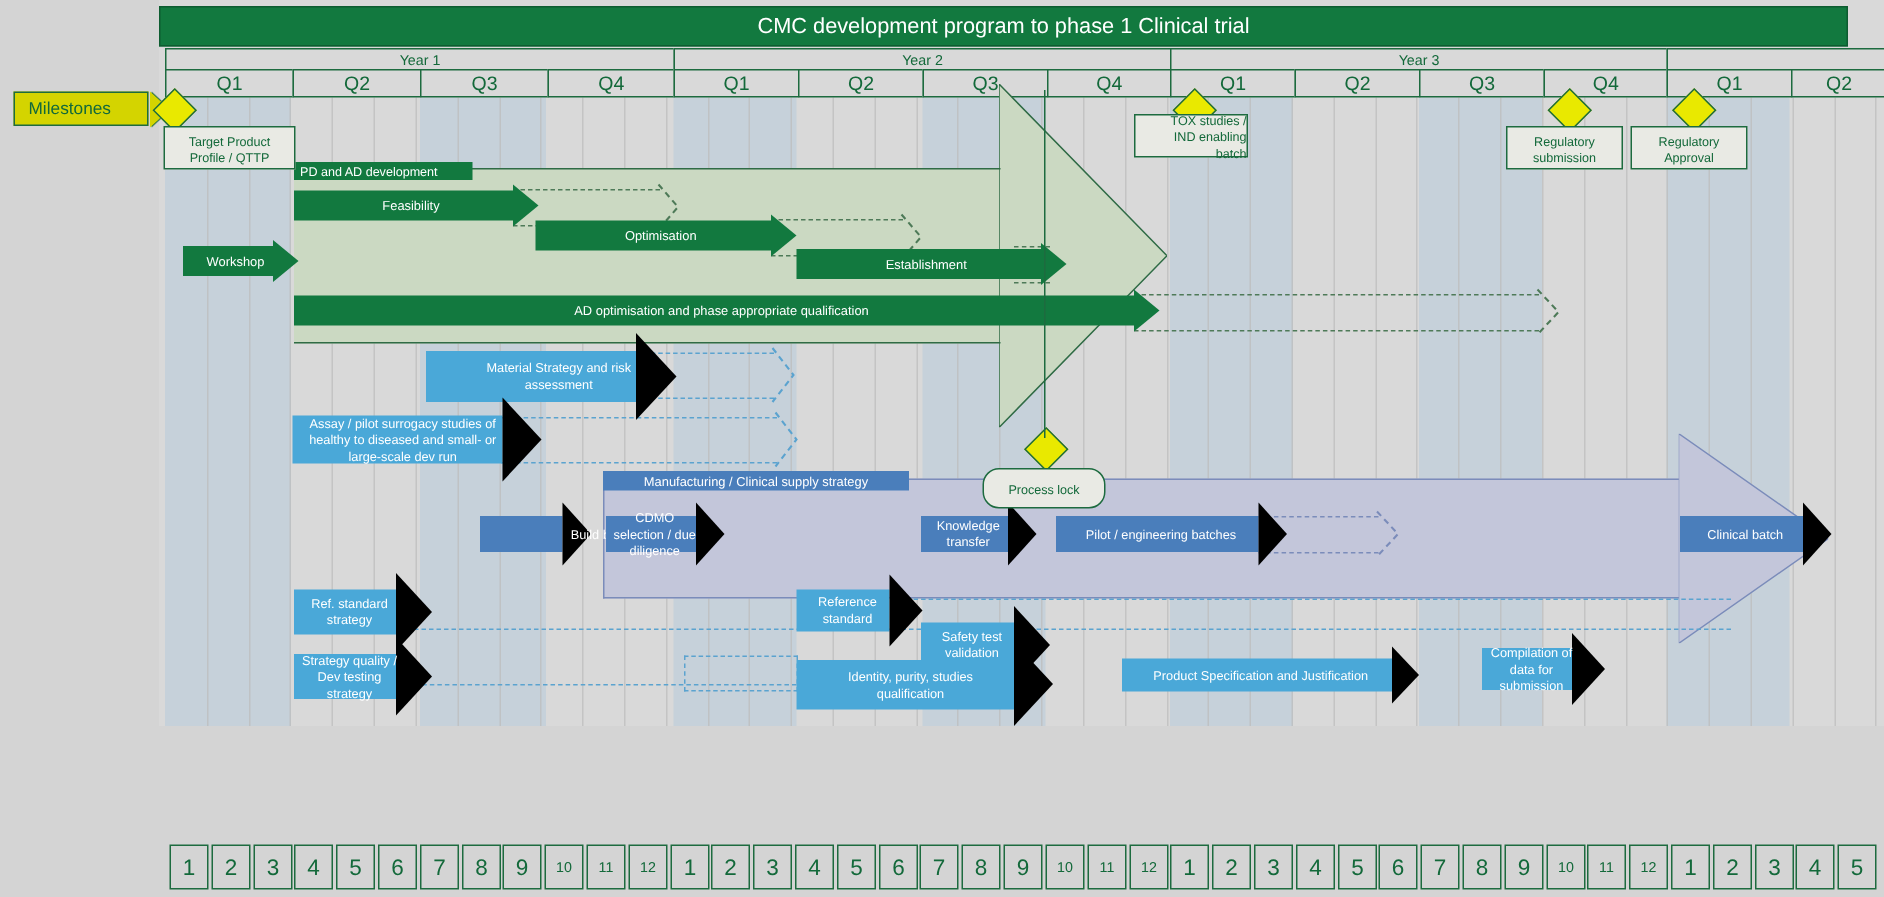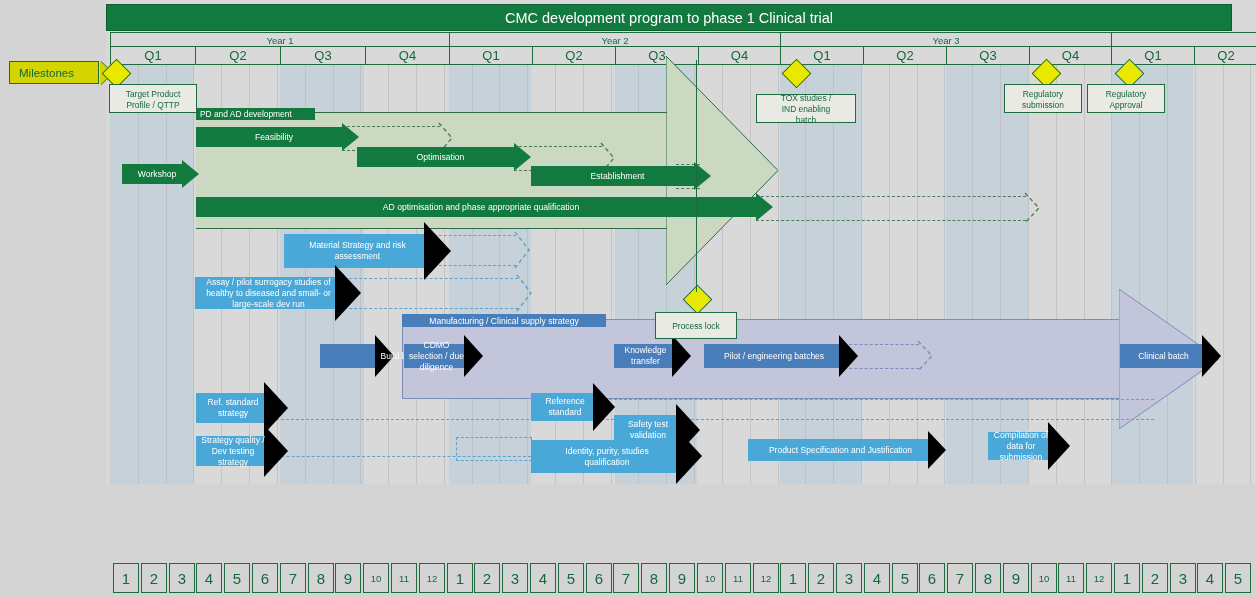--- a/index.html
+++ b/index.html
@@ -325,21 +325,21 @@
     <div class="hline" style="left:196px;top:456px;width:335px;"></div>
 
     <div class="abs" style="left:456px;top:437px;width:76px;height:24px;border:1.5px dashed #5ba3cf;"></div>
     <div class="abs" style="left:267px;top:391px;width:0;height:0;"></div>
 
     <div id="blue-arrows">
         <div class="barrow lt" style="left:284px;top:234px;width:167px;height:34px;">
           <div class="body" style="width:140px;height:34px;"></div>
           <div class="head" style="left:140px;top:-12px;border-left:27px solid;border-top:29px solid transparent;border-bottom:29px solid transparent;"></div>
           <div class="lbl" style="width:147px;height:34px;">
-            <div style="position:absolute;left:0;width:100%;top:6px;">
+            <div style="position:absolute;left:0;width:100%;top:6px;padding-left:15px;">
               <div style="white-space:nowrap;">Material Strategy and risk</div>
               <div style="white-space:nowrap;">assessment</div>
             </div>
           </div>
         </div>
         <div class="barrow lt of" style="left:195px;top:277px;width:166px;height:32px;">
           <div class="body" style="width:140px;height:32px;"></div>
           <div class="head" style="left:140px;top:-12px;border-left:26px solid;border-top:28px solid transparent;border-bottom:28px solid transparent;"></div>
           <div class="lbl" style="width:147px;height:32px;">
             <div style="position:absolute;left:0;width:100%;top:0px;">
@@ -476,29 +476,29 @@
   </div>
   <div id="milestones">
       <div class="dia" style="left:106px;top:63px;"></div>
       <div class="callout" style="left:109px;top:84px;width:88px;height:29px;">
         <div style="position:absolute;left:0;width:100%;top:4px;">
           <div>Target Product</div>
           <div>Profile / QTTP</div>
         </div>
       </div>
       <div class="dia" style="left:786px;top:63px;"></div>
-      <div class="callout of" style="left:756px;top:94px;width:100px;height:29px;">
+      <div class="callout of" style="left:756px;top:76px;width:76px;height:29px;text-align:right;">
         <div style="position:absolute;left:0;width:100%;top:-2px;">
           <div>TOX studies /</div>
           <div>IND enabling</div>
           <div>batch</div>
         </div>
       </div>
       <div class="dia" style="left:687px;top:289px;"></div>
-      <div class="callout" style="left:655px;top:312px;width:82px;height:27px;">
+      <div class="callout" style="left:655px;top:312px;width:82px;height:27px;border-radius:11px;">
         <div style="position:absolute;left:0;width:100%;top:8px;">
           <div>Process lock</div>
         </div>
       </div>
       <div class="dia" style="left:1036px;top:63px;"></div>
       <div class="callout" style="left:1004px;top:84px;width:78px;height:29px;">
         <div style="position:absolute;left:0;width:100%;top:4px;">
           <div>Regulatory</div>
           <div>submission</div>
         </div>

